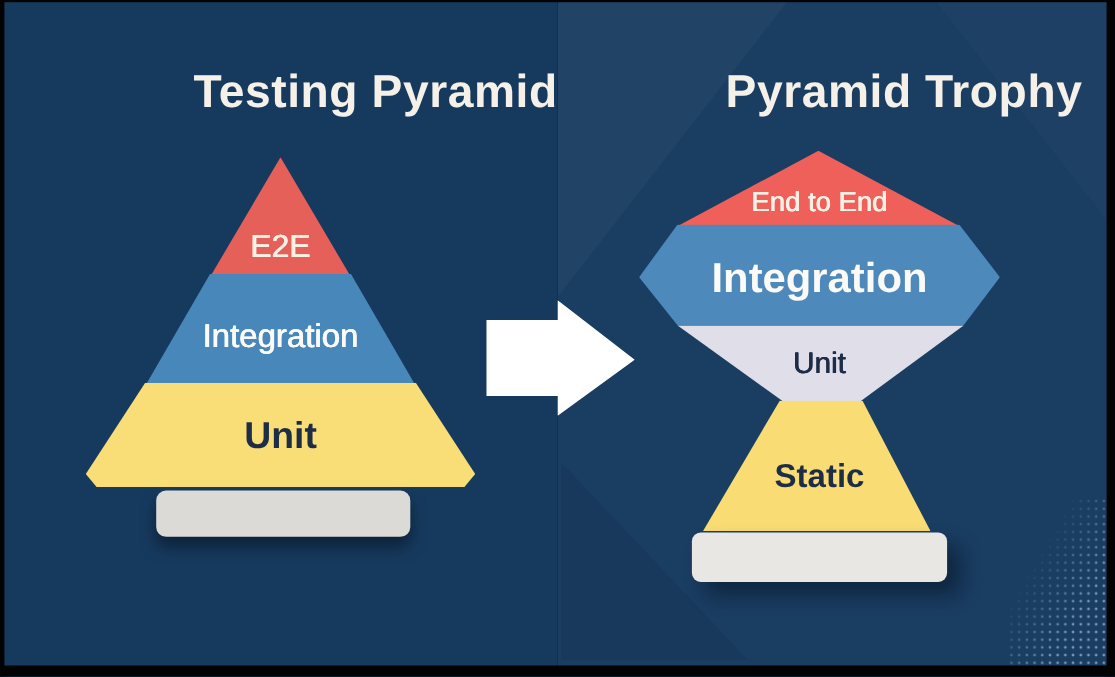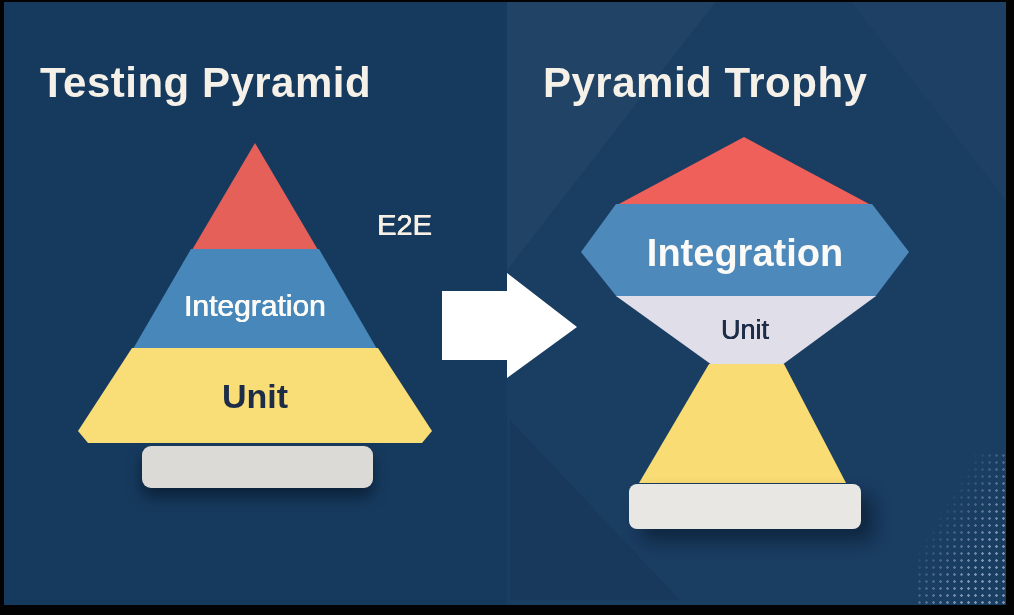--- a/index.html
+++ b/index.html
@@ -27,21 +27,21 @@
           clip-path: polygon(0 200px, 170px 200px, 0 20px); }
 
   
   .dots { left: 916px; top: 452px; width: 90px; height: 153px;
           background-image: radial-gradient(circle, rgba(143,166,196,0.85) 1.1px, transparent 1.5px);
           background-size: 7px 7px;
           -webkit-mask-image: linear-gradient(to top left, #000 28%, transparent 68%);
           mask-image: linear-gradient(to top left, #000 28%, transparent 68%); }
 
   .title { top: 60px; font-size: 42px; font-weight: 700; letter-spacing: 0.5px;
-           text-align: left; line-height: 46px; white-space: nowrap; margin-left: 36px; }
+           text-align: right; line-height: 46px; white-space: nowrap; }
   .title-left  { left: 4px;   width: 503px; }
   .title-right { left: 507px; width: 477px; }
 
   .layer { left: 0; width: 100%; }
   .label { left: 0; width: 100%; text-align: center; white-space: nowrap; }
   .med   { text-shadow: 0.35px 0 currentColor, -0.35px 0 currentColor; }
 
   
   .pyramid { left: 78px; top: 143px; width: 354px; height: 300px; }
   .pyr-e2e  { top: 0;     height: 107px; clip-path: polygon(177px 0, 240px 107px, 114px 107px); }
@@ -94,36 +94,38 @@
   <div class="abs tex3"></div>
   <div class="abs dots"></div>
 
   <div class="abs title title-left" style="color: rgb(245, 241, 232);">Testing Pyramid</div>
   <div class="abs title title-right" style="color: rgb(245, 241, 232);">Pyramid Trophy</div>
 
   <div class="abs pyramid">
     <div class="abs layer pyr-e2e" style="background-color: rgb(230, 96, 90);"></div>
     <div class="abs layer pyr-int" style="background-color: rgb(71, 135, 186);"></div>
     <div class="abs layer pyr-unit" style="background-color: rgb(249, 221, 118);"></div>
-    <div class="abs label med pyr-label-e2e" style="color: rgb(247, 240, 228); text-align: right;">E2E</div>
+    <div class="abs label med pyr-label-e2e" style="color: rgb(247, 240, 228);">E2E</div>
     <div class="abs label med pyr-label-int" style="color: rgb(251, 250, 246);">Integration</div>
     <div class="abs label pyr-label-unit" style="color: rgb(29, 45, 71);">Unit</div>
   </div>
   <div class="abs base-left" style="background-color: rgb(220, 218, 214);"></div>
 
   <div class="abs arrow" style="background-color: rgb(255, 255, 255);"></div>
 
   <div class="abs trophy">
     <div class="abs layer tro-e2e" style="background-color: rgb(238, 96, 89);"></div>
     <div class="abs layer tro-int" style="background-color: rgb(78, 137, 188);"></div>
     <div class="abs layer tro-unit" style="background-color: rgb(223, 222, 233);"></div>
     <div class="abs layer tro-stat" style="background-color: rgb(249, 220, 115);"></div>
   </div>
+  <div class="abs label med tro-label-e2e" style="color: rgb(247, 240, 228);">End to End</div>
   <div class="abs label tro-label-int" style="color: rgb(251, 250, 246);">Integration</div>
   <div class="abs label med tro-label-unit" style="color: rgb(29, 45, 71);">Unit</div>
+  <div class="abs label tro-label-stat" style="color: rgb(29, 45, 71);">Static</div>
   <div class="abs base-right" style="background-color: rgb(232, 231, 228);"></div>
 
   <div class="abs frame-left" style="background-color: rgb(3, 3, 3);"></div>
   <div class="abs frame-top" style="background-color: rgb(3, 3, 3);"></div>
   <div class="abs frame-right" style="background-color: rgb(3, 3, 3);"></div>
   <div class="abs frame-bottom" style="background-color: rgb(3, 3, 3);"></div>
 
 </div>
 
 </body></html>

